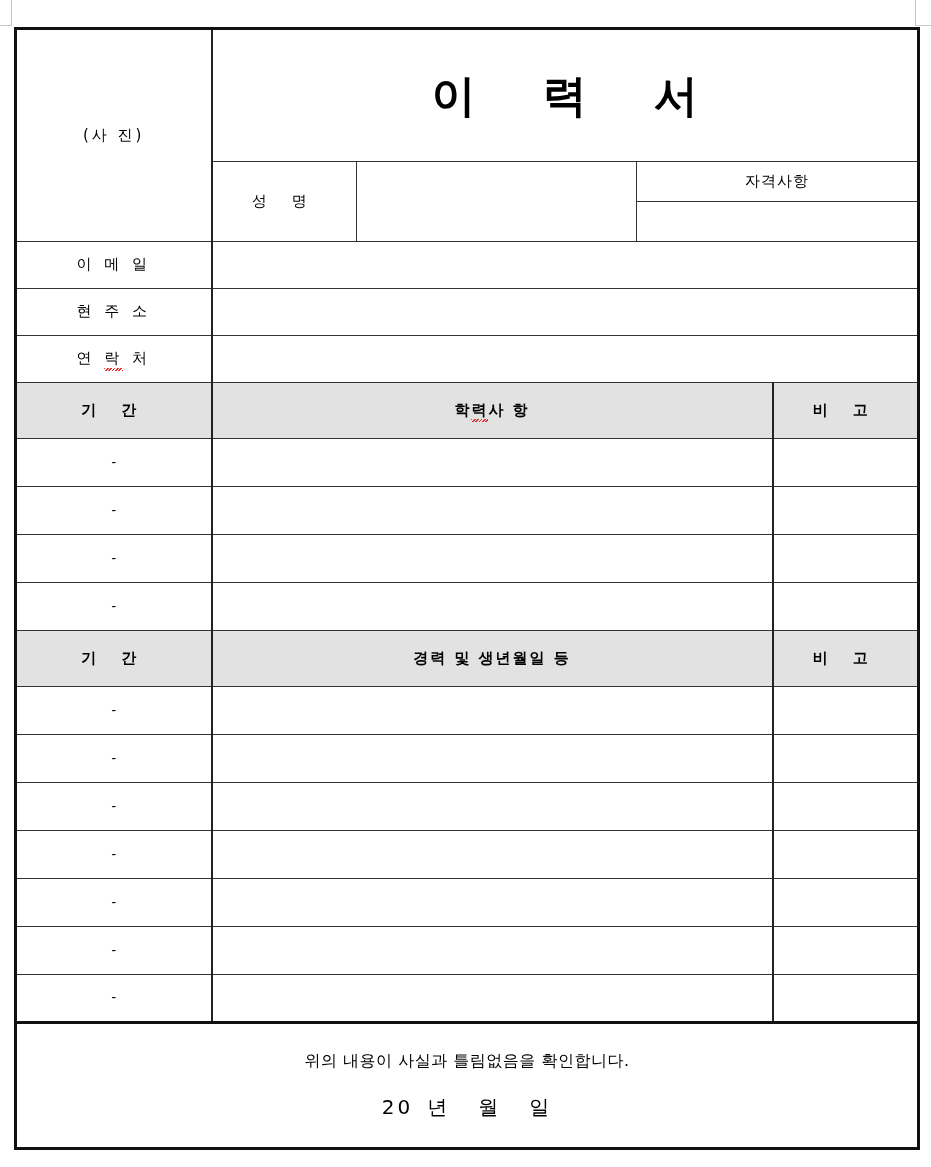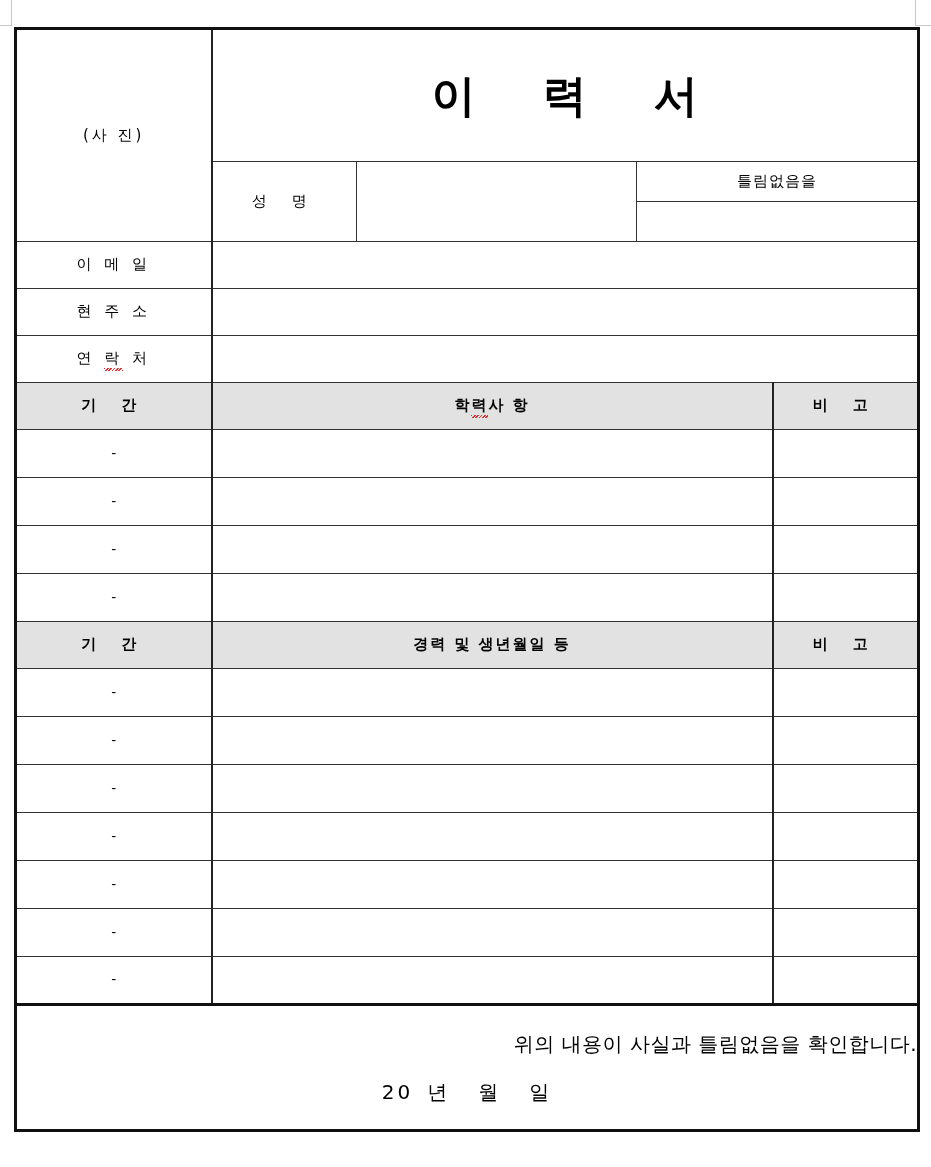--- a/index.html
+++ b/index.html
@@ -92,21 +92,21 @@
     letter-spacing: 1px;
   }
   .dob-blank { height: 40px; }
   .name-blank { height: 80px; }
 
   
   .section-head td {
     background: #e2e2e2;
     font-weight: bold;
     font-size: 15px;
-    height: 47px;
+    height: 56px;
     border-top: 3px solid #111111;
     border-bottom: 3px solid #111111;
   }
   .head-period { letter-spacing: 10px; }
   .head-mid    { letter-spacing: 2px; }
   .head-note   { letter-spacing: 10px; }
 
   
   .data-row td { height: 48px; }
   .dash {
@@ -135,24 +135,23 @@
   }
 
   
   .footer-cell {
     height: 126px;
     padding: 34px 0 0 0;
     vertical-align: top;
     border-top: 3px solid #111111 !important;
   }
   .confirm-line {
-    font-size: 20px;
+    font-size: 16px;
     letter-spacing: 0.5px;
     margin-bottom: 22px;
-    text-align: right;
   }
   .date-line {
     font-size: 20px;
     letter-spacing: 3px;
   }
   .date-line .gap { display: inline-block; width: 14px; }
 </style>
 </head>
 <body>
 
@@ -182,21 +181,21 @@
       </tr>
 
       <tr>
         <td class="name-label" rowspan="2">
           <span>성    명</span>
         </td>
         <td class="name-blank" rowspan="2">
           <span></span>
         </td>
         <td class="dob-label" colspan="2">
-          <span>틀림없음을</span>
+          <span>자격사항</span>
         </td>
       </tr>
       <tr>
         <td class="dob-blank" colspan="2">
           <span></span>
         </td>
       </tr>
 
       <tr class="contact-row">
         <td class="label-cell thick-right">

